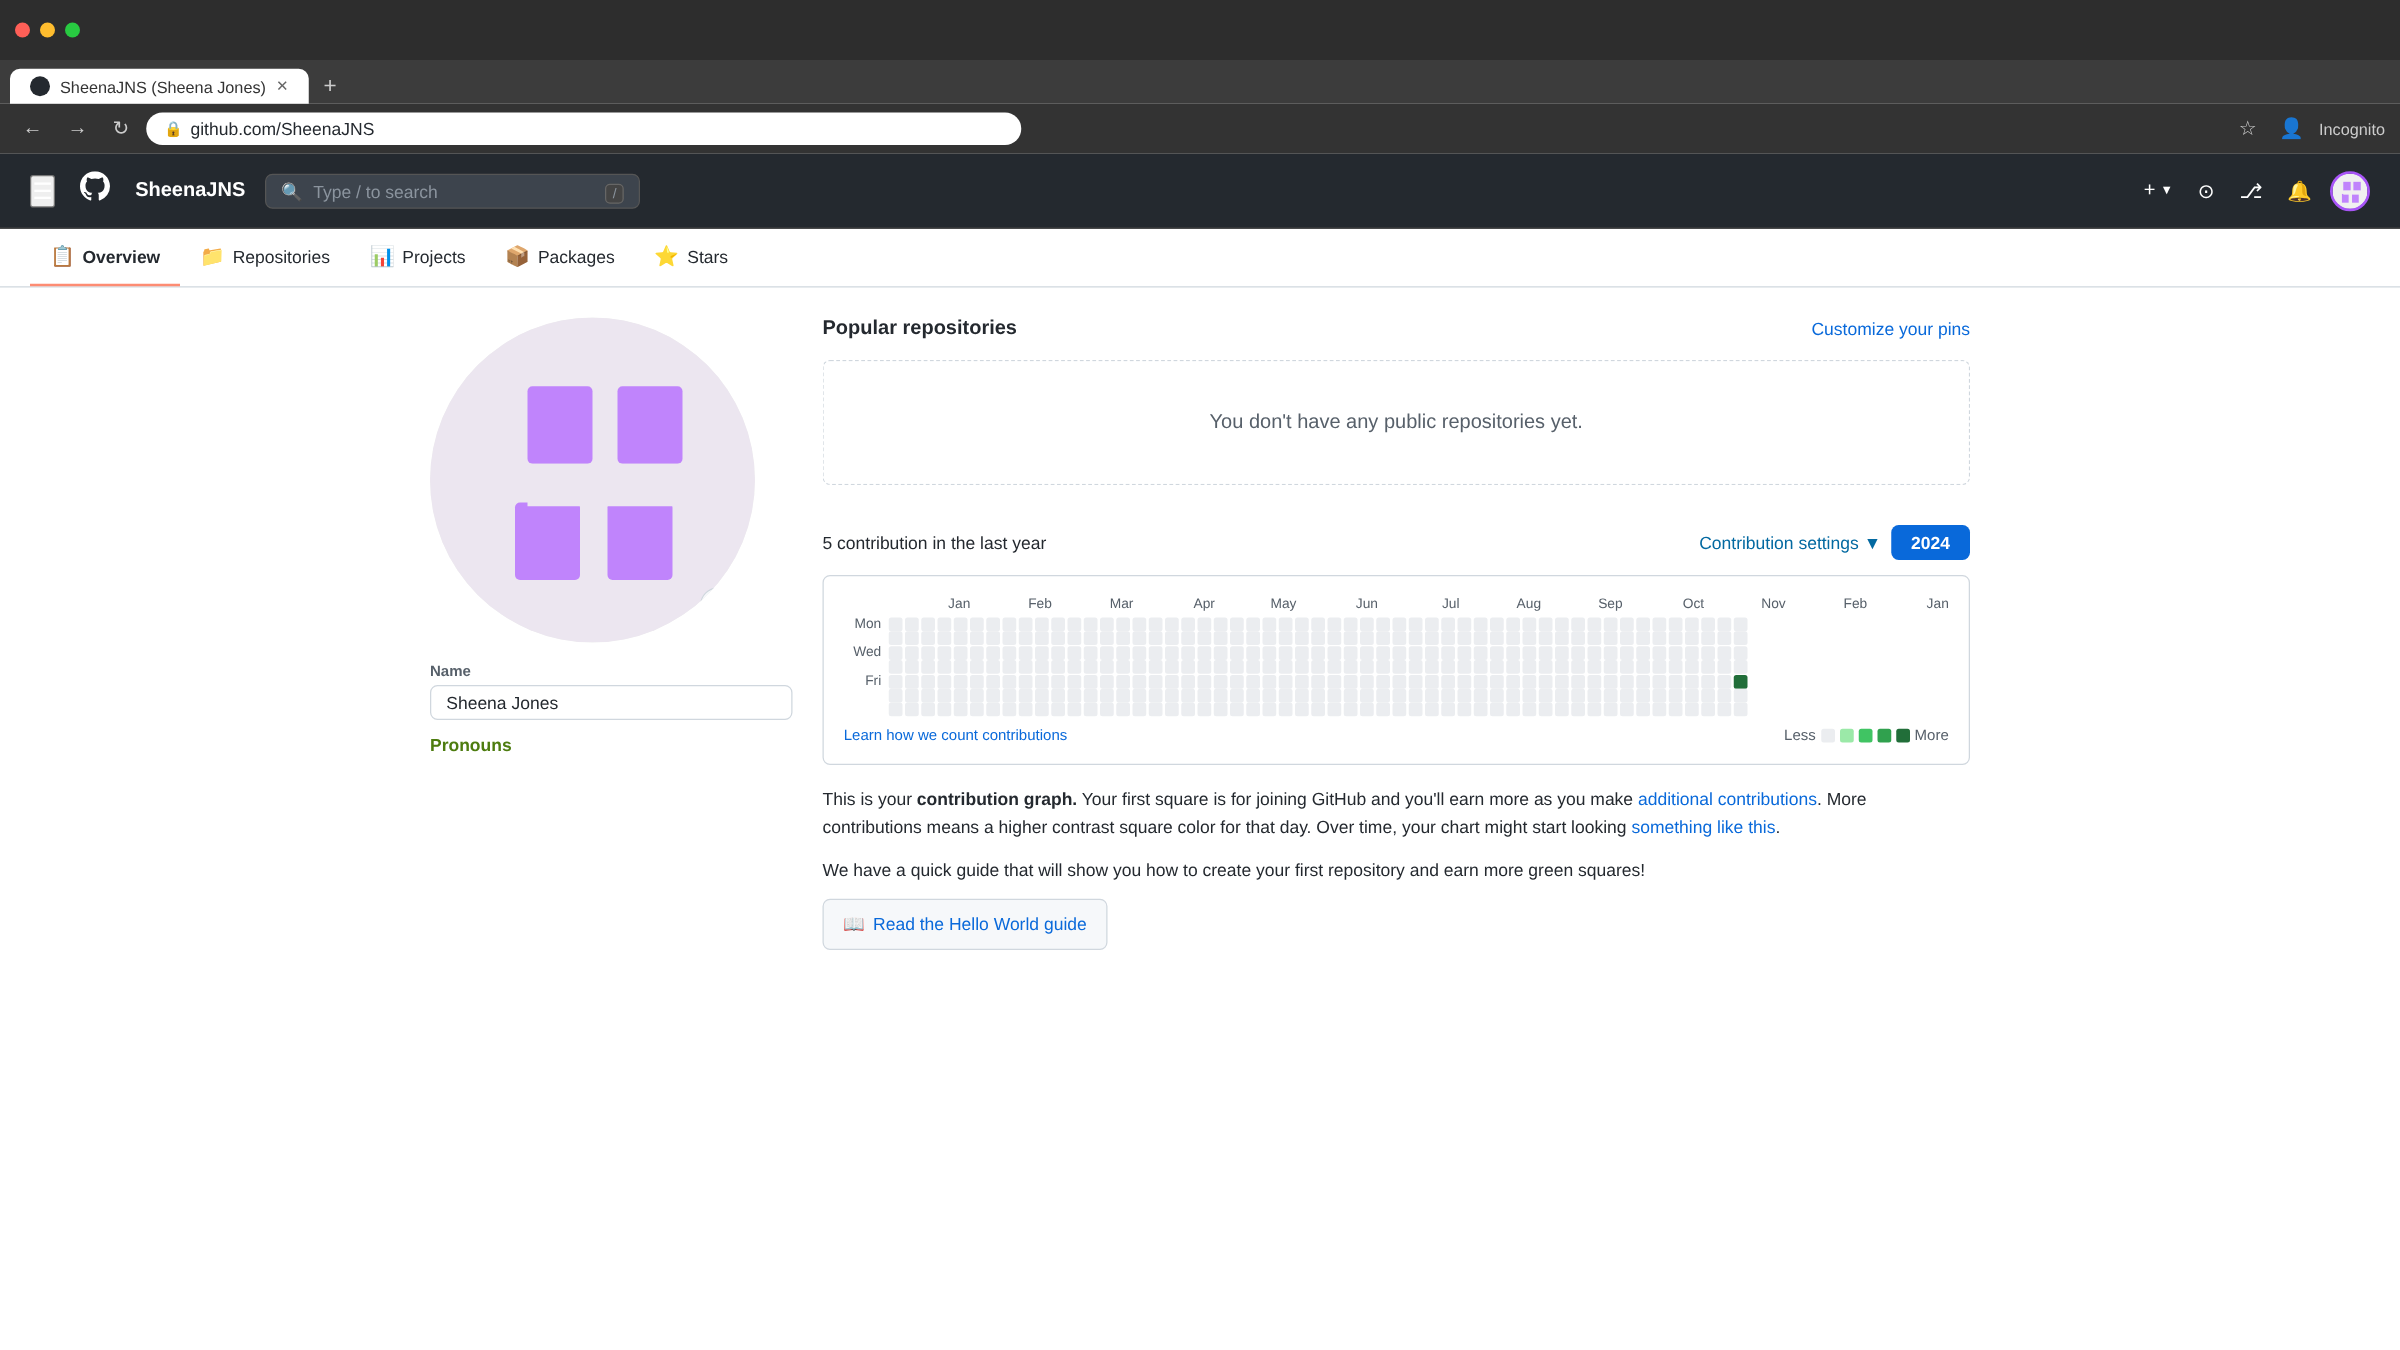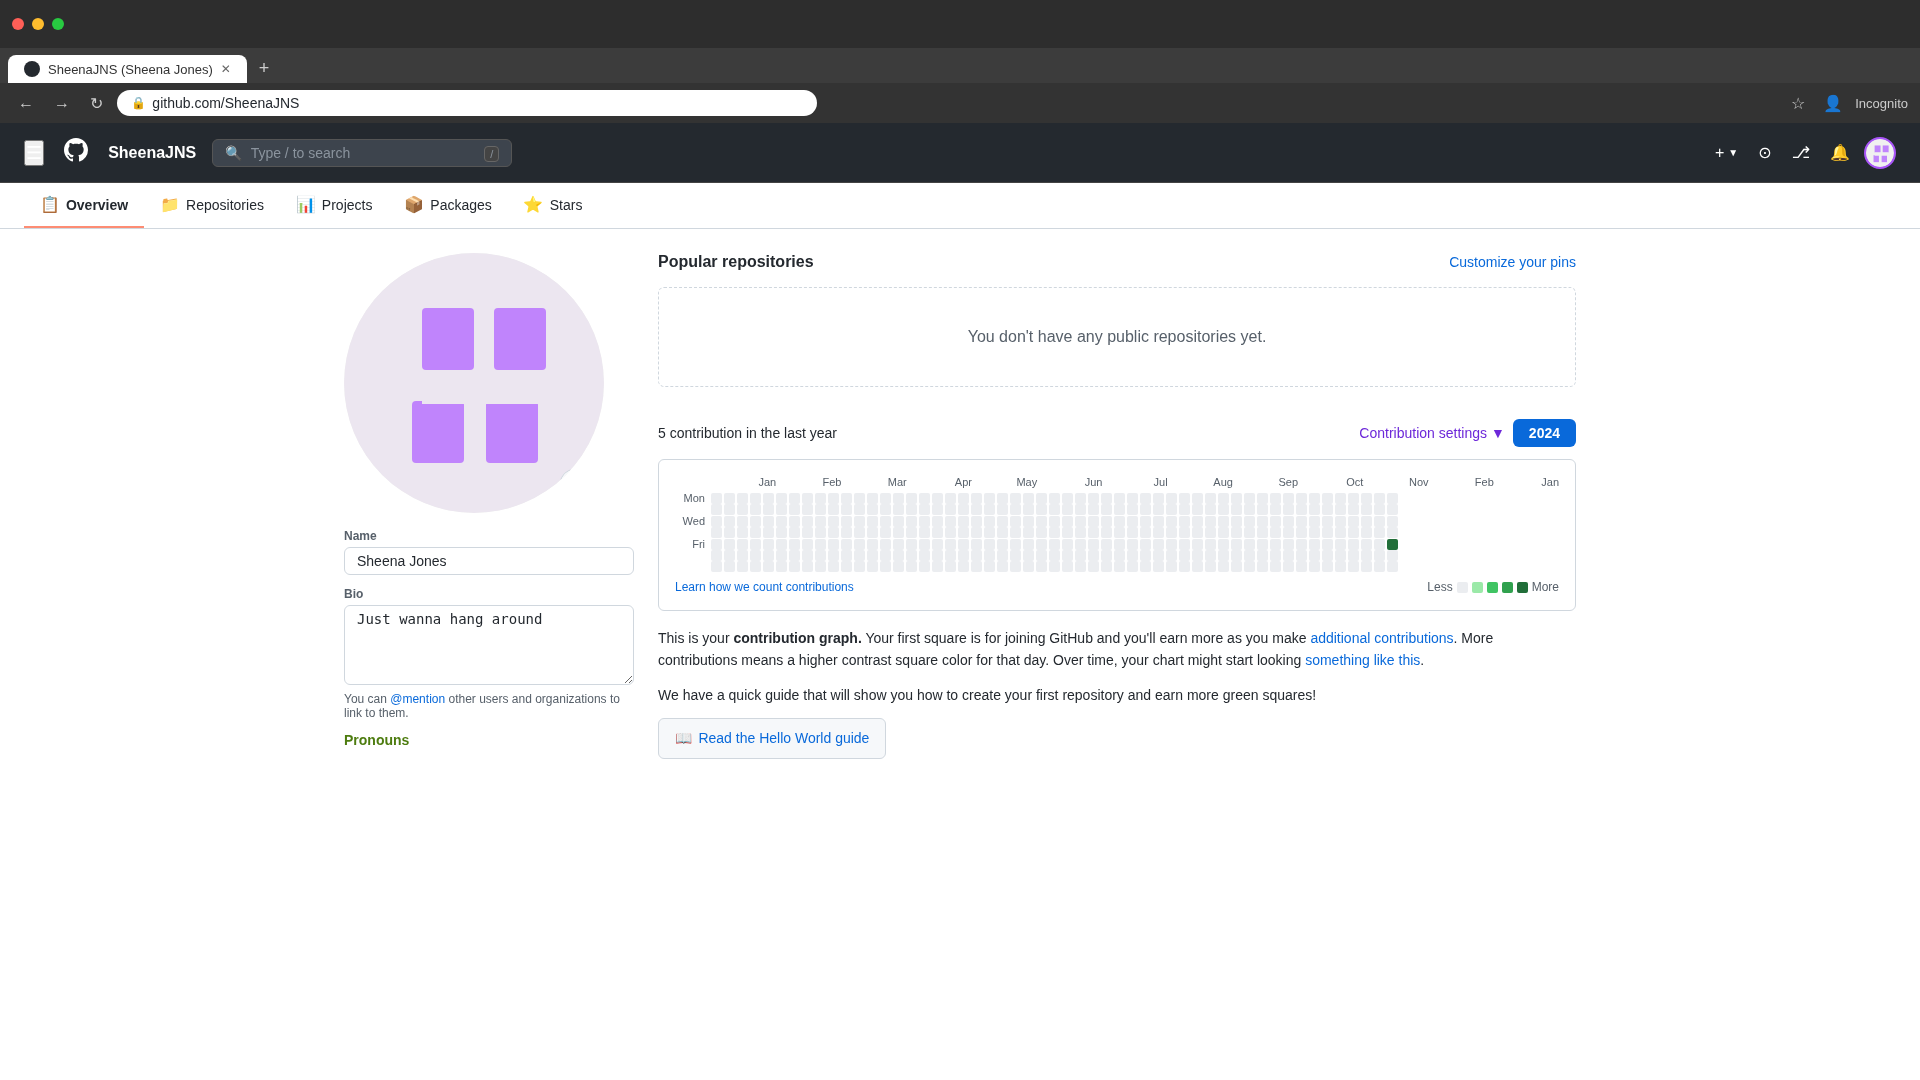--- a/index.html
+++ b/index.html
@@ -58,21 +58,21 @@
     .gh-content { flex: 1; }
     .popular-repos-header { display: flex; justify-content: space-between; align-items: center; margin-bottom: 16px; }
     .popular-repos-title { font-size: 16px; font-weight: 600; color: #24292f; }
     .customize-pins { color: #0969da; font-size: 14px; cursor: pointer; text-decoration: none; }
     .no-repos { border: 1px dashed #d0d7de; border-radius: 6px; padding: 40px; text-align: center; font-size: 16px; color: #57606a; margin-bottom: 32px; }
     
     
     .contrib-header { display: flex; align-items: center; justify-content: space-between; margin-bottom: 12px; }
     .contrib-title { font-size: 14px; color: #24292f; }
     .contrib-settings { display: flex; align-items: center; gap: 8px; }
-    .contrib-settings-btn { font-size: 14px; color: #6d28d9; cursor: pointer; background: none; border: none; display: flex; align-items: center; gap: 4px; justify-content: flex-end; }
+    .contrib-settings-btn { font-size: 14px; color: #0369a1; cursor: pointer; background: none; border: none; display: flex; align-items: center; gap: 4px; justify-content: flex-end; }
     .year-btn { background: #0969da; color: #fff; border: none; border-radius: 6px; padding: 6px 16px; font-size: 14px; cursor: pointer; font-weight: 600; text-align: center; }
     
     .contrib-graph { border: 1px solid #d0d7de; border-radius: 6px; padding: 16px; margin-bottom: 16px; }
     .contrib-months { display: flex; gap: 0; margin-bottom: 4px; padding-left: 36px; }
     .contrib-month { font-size: 11px; color: #57606a; flex: 1; text-align: right; }
     .contrib-row { display: flex; align-items: center; gap: 2px; }
     .contrib-day-label { font-size: 11px; color: #57606a; width: 34px; text-align: right; padding-right: 4px; }
     .contrib-cells { display: flex; gap: 2px; flex: 1; }
     .contrib-cell { width: 11px; height: 11px; border-radius: 2px; background: #ebedf0; flex-shrink: 0; }
     .contrib-cell.level-4 { background: #216e39; }
@@ -198,27 +198,20 @@
         <rect x="78" y="117" width="124" height="34" fill="#ece6f0"></rect>
       </svg>
       <div class="avatar-edit-btn">😊</div>
     </div>
 
     <div class="gh-profile-name">
       <label>Name</label>
       <input type="text" value="Sheena Jones" style="">
     </div>
 
-    <div class="gh-profile-bio">
-      <label>Bio</label>
-      <textarea style="">Just wanna hang around</textarea>
-      <p class="gh-bio-hint">
-        You can <a href="#">@mention</a> other users and organizations to link to them.
-      </p>
-    </div>
 
     <div class="gh-profile-pronouns">
       <h3>Pronouns</h3>
     </div>
   </div>
 
   <div class="gh-content">
 
     <div class="popular-repos-header">
       <h2 class="popular-repos-title">Popular repositories</h2>

